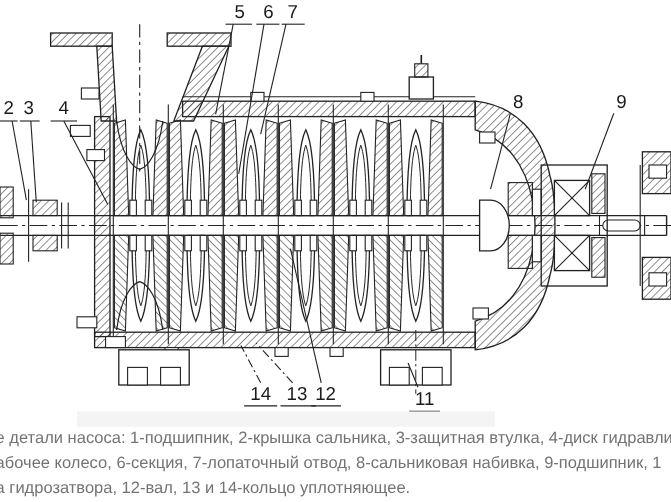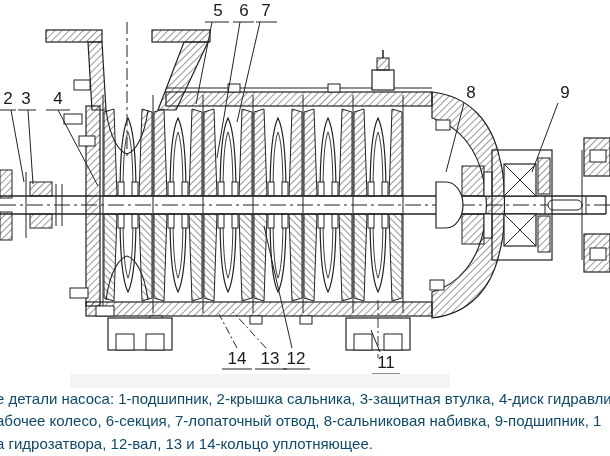--- a/index.html
+++ b/index.html
@@ -2,21 +2,21 @@
 <html><head>
 <meta charset="utf-8">
 <style>
   html,body{margin:0;padding:0;background:#fff;}
   .page{position:relative;width:610px;height:456px;background:#ffffff;overflow:hidden;
         font-family:"Liberation Sans", sans-serif;}
   .drawing{position:absolute;left:0;top:0;width:610px;height:388px;}
   svg{display:block;}
   svg text{font-family:"Liberation Sans", sans-serif;font-size:17px;fill:#1a1a1a;}
   .caption{position:absolute;left:0;top:388px;width:610px;height:68px;overflow:hidden;
-           color:#0c4a6e;font-size:15px;line-height:22.4px;white-space:nowrap;}
+           color:#737373;font-size:15px;line-height:22.4px;white-space:nowrap;}
   .caption div{margin-left:-4px;}
   .scan-shadow{position:absolute;left:70px;top:374px;width:380px;height:14px;background:#f4f4f4;}
 </style>
 </head>
 <body>
 
 <div class="page">
 
   <div class="drawing">
     <svg width="610" height="388" viewBox="0 0 610 388">

